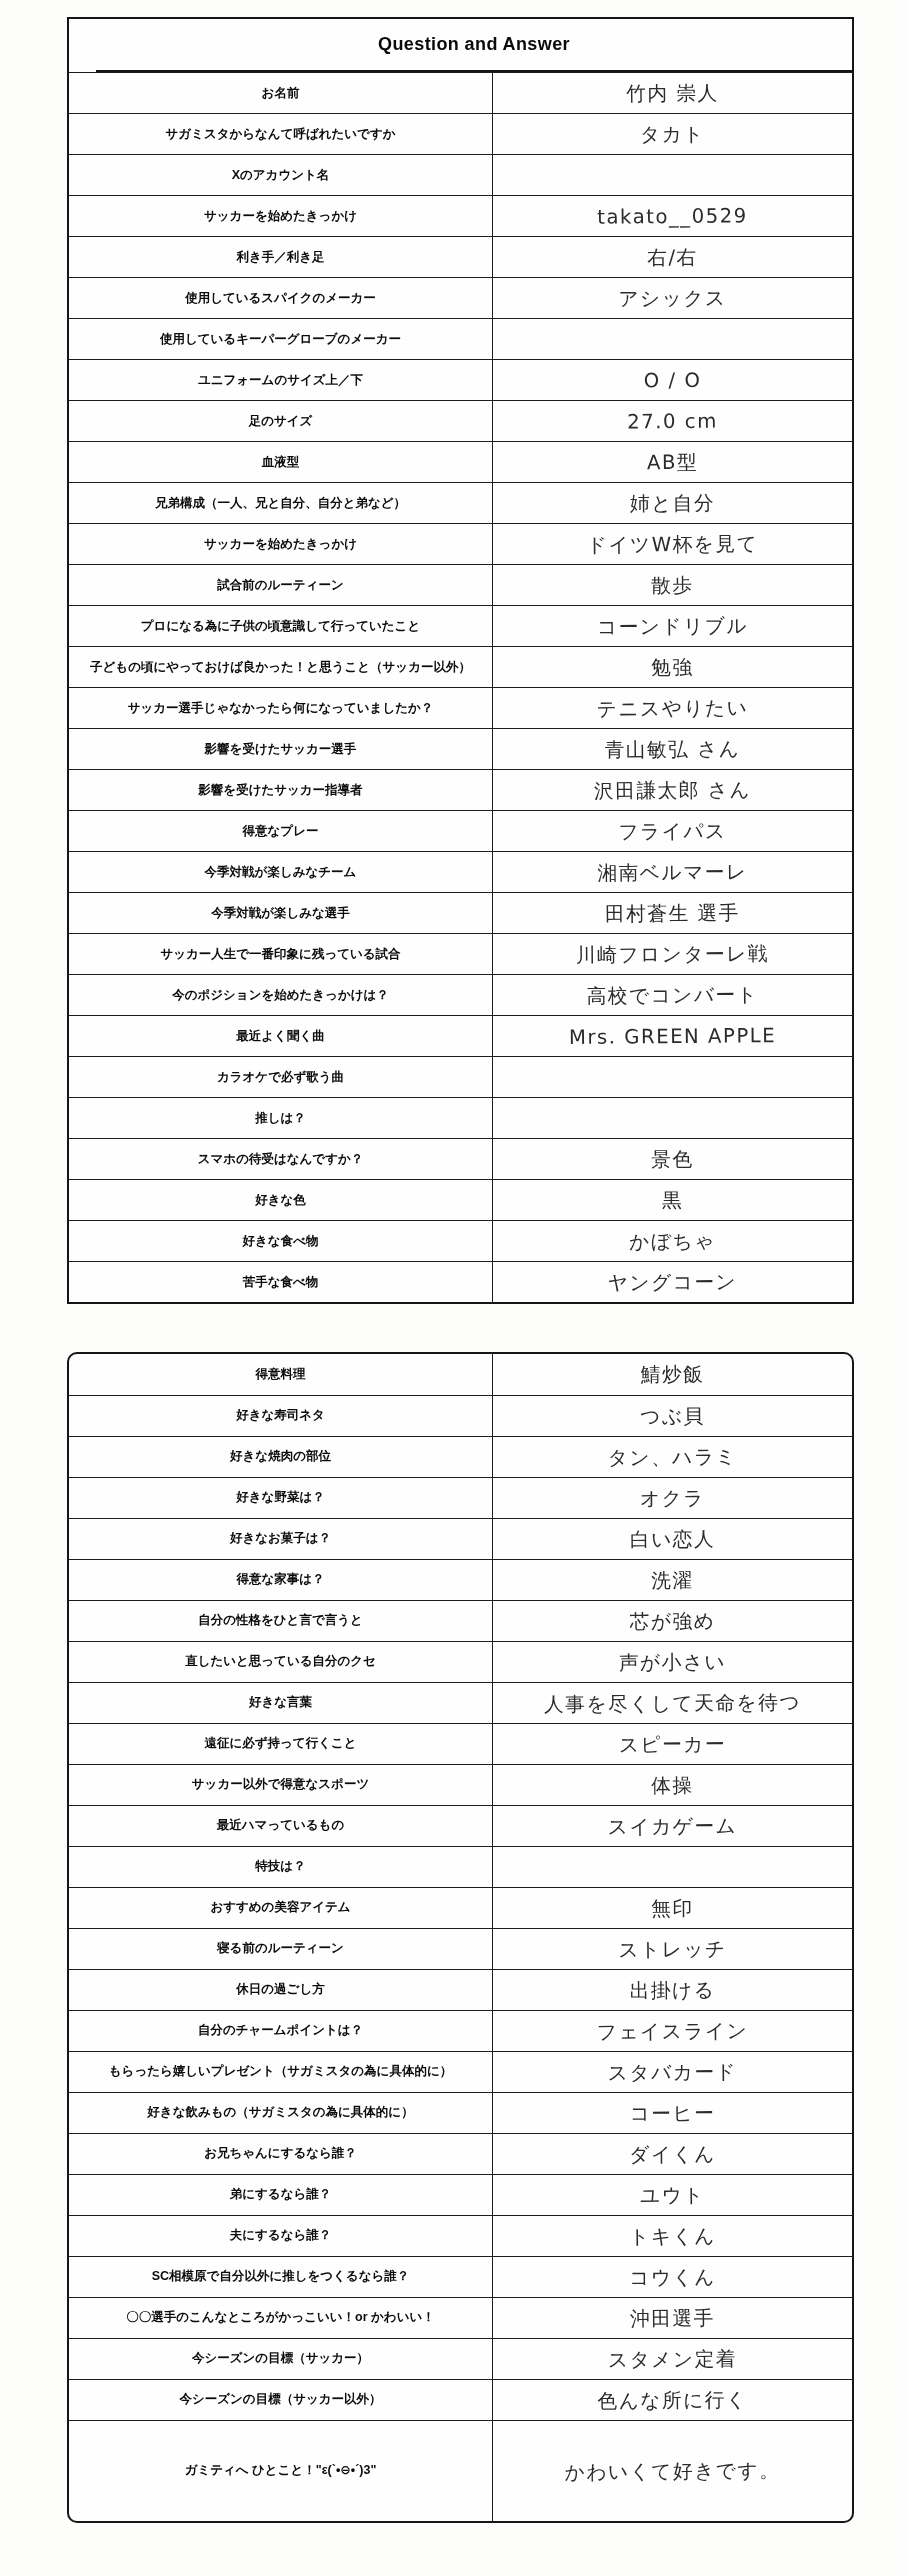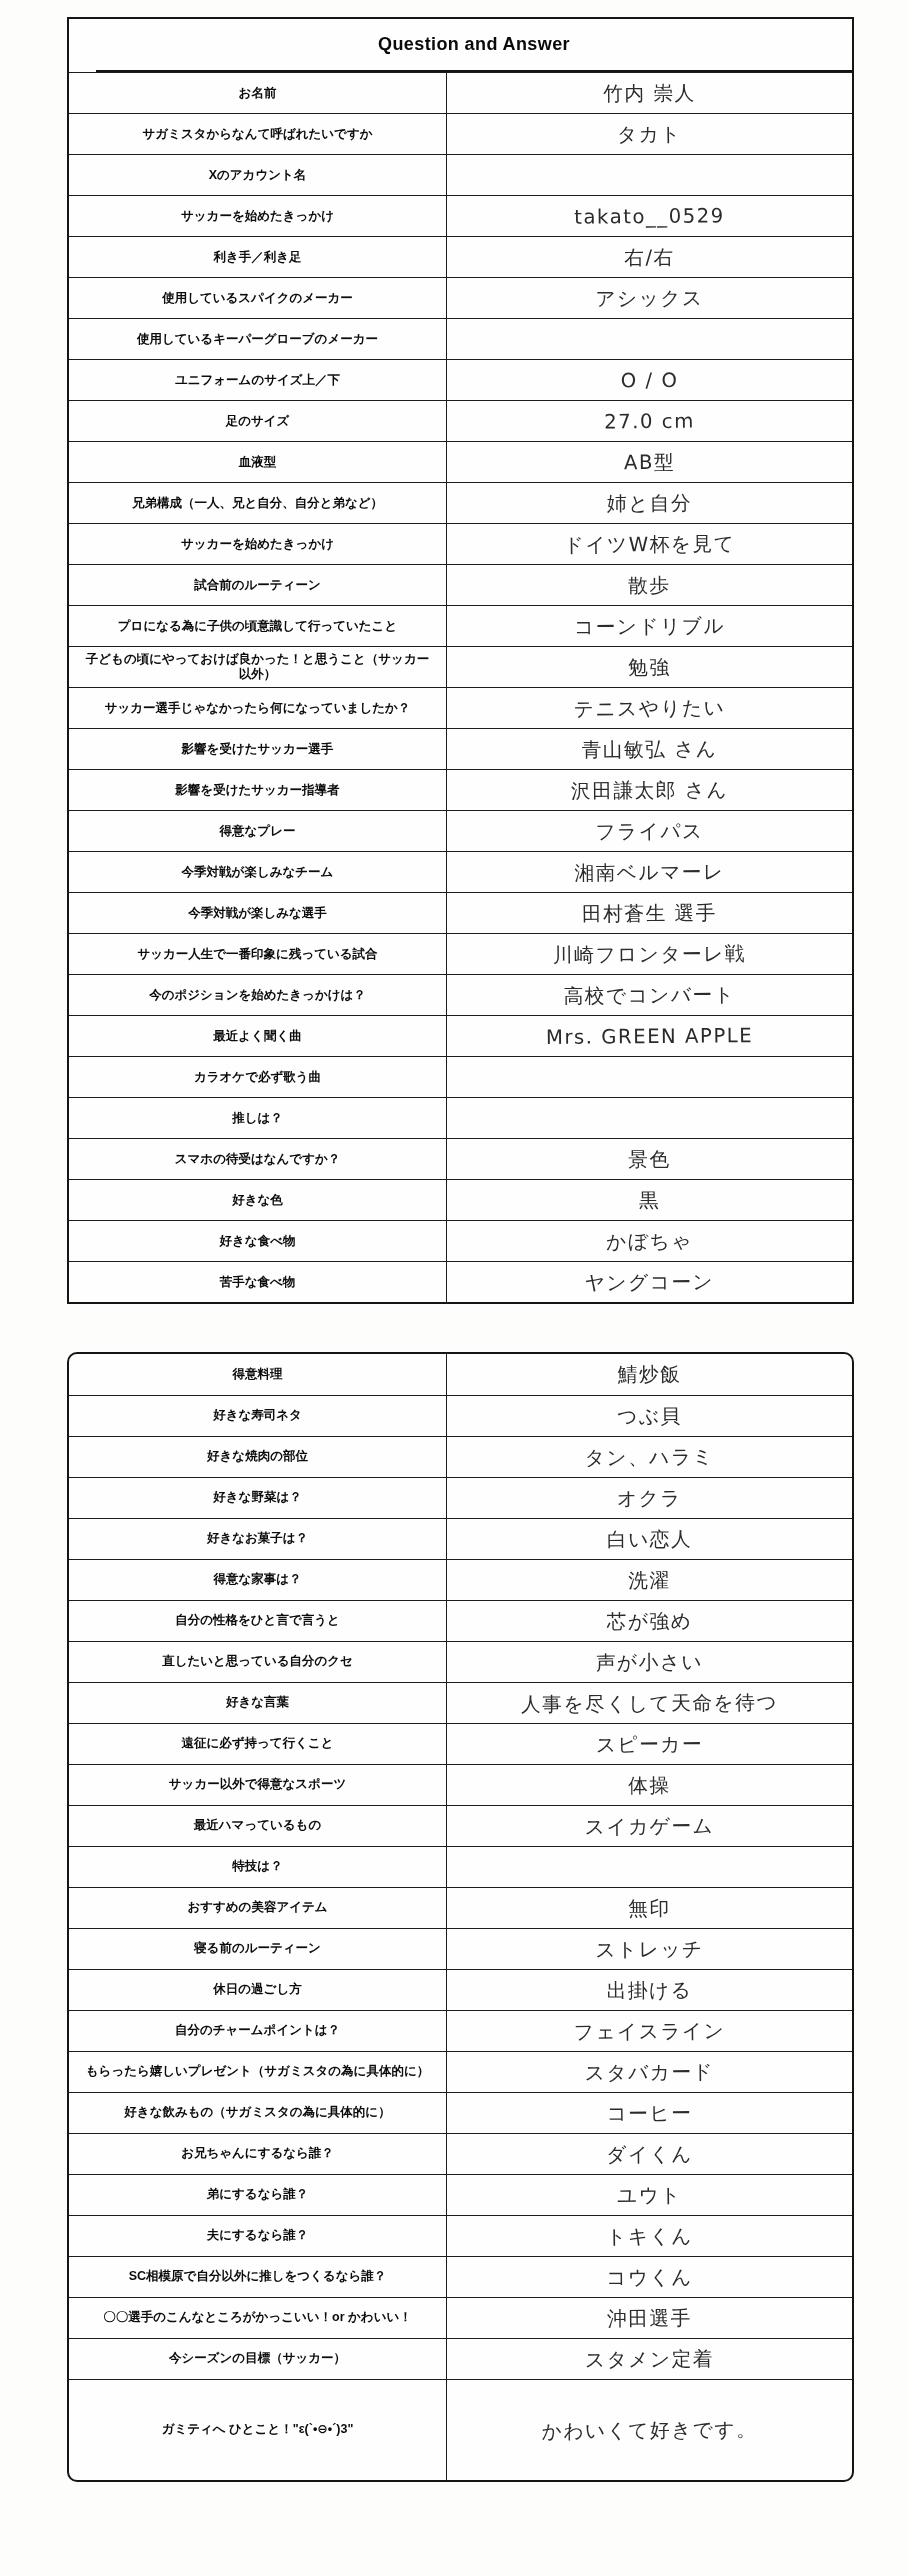--- a/index.html
+++ b/index.html
@@ -40,21 +40,21 @@
   .row {
     display: flex;
     height: 41px;
     box-sizing: border-box;
   }
   .row + .row, .title-row + .row {
     border-top: 1.5px solid #1d1d1d;
   }
   .row.tall { height: 101px; }
   .q-cell {
-    width: 378px;
+    width: 424px;
     box-sizing: border-box;
     border-right: 1.5px solid #1d1d1d;
     display: flex;
     align-items: center;
     justify-content: center;
     text-align: center;
     font-size: 12.5px;
     font-weight: bold;
     color: #0c0c0c;
     padding: 1.5px 10.6px;
@@ -298,20 +298,24 @@
         <div class="a-cell">コウくん</div>
       </div>
       <div class="row">
         <div class="q-cell">〇〇選手のこんなところがかっこいい！or かわいい！</div>
         <div class="a-cell">沖田選手</div>
       </div>
       <div class="row">
         <div class="q-cell">今シーズンの目標（サッカー）</div>
         <div class="a-cell">スタメン定着</div>
       </div>
+      <div class="row">
+        <div class="q-cell">今シーズンの目標（サッカー以外）</div>
+        <div class="a-cell">色んな所に行く</div>
+      </div>
       <div class="row tall">
         <div class="q-cell">ガミティへ ひとこと！"ε(`•⊖•´)3"</div>
         <div class="a-cell">かわいくて好きです。</div>
       </div>
     </div>
 
 </div>
 
 
 </body></html>

